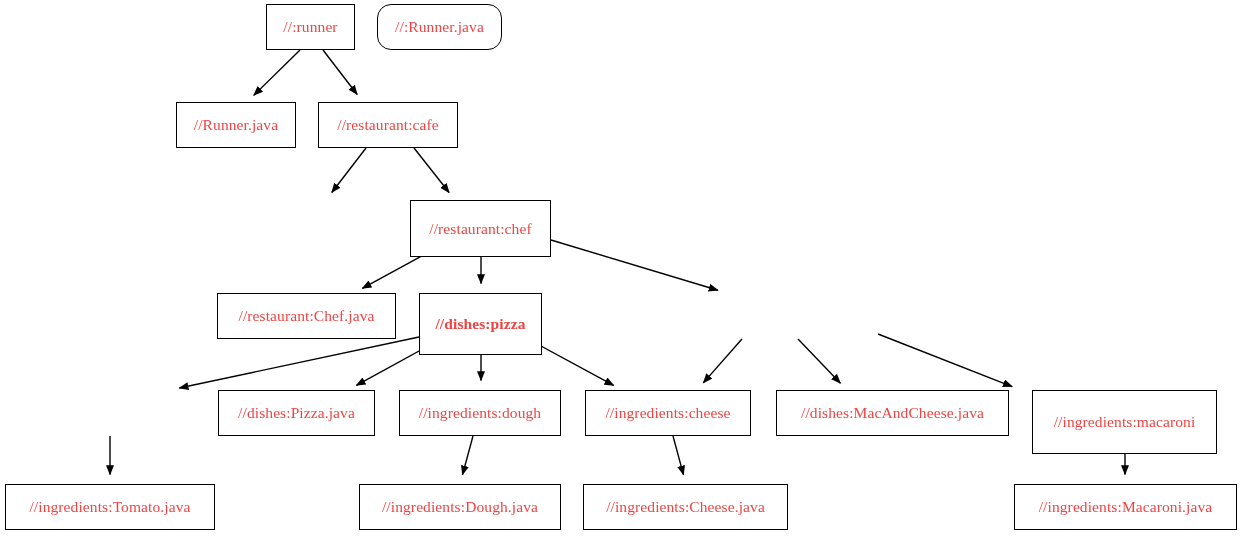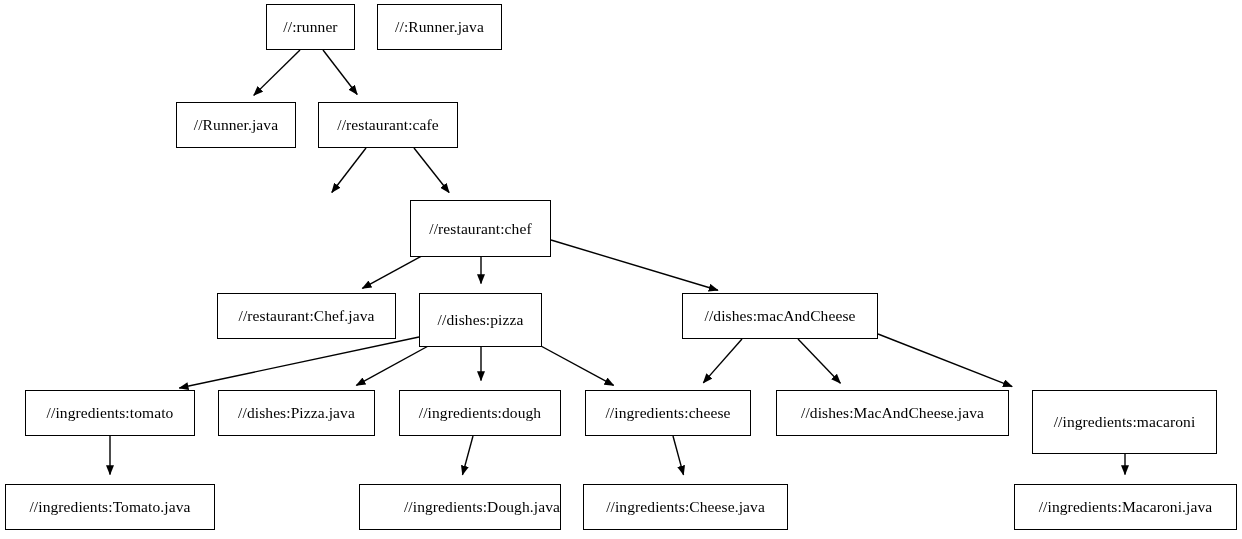--- a/index.html
+++ b/index.html
@@ -40,21 +40,21 @@
     background: #ffffff;
     display: flex;
     align-items: center;
     justify-content: center;
     overflow: hidden;
   }
   .graph-node .node-label {
     font-family: "Liberation Serif", "DejaVu Serif", serif;
     font-size: 15.5px;
     line-height: 1;
-    color: #000000;
+    color: #ef4444;
     white-space: nowrap;
     letter-spacing: 0.1px;
   }
 </style>
 </head>
 <body>
 
 <div id="graph-canvas">
   <svg id="edge-layer" viewBox="0 0 1242 539" width="1242" height="539" xmlns="http://www.w3.org/2000/svg">
     <defs>
@@ -80,63 +80,57 @@
         <line x1="110" y1="436" x2="110" y2="474.5" stroke="#000000" stroke-width="1.4" marker-end="url(#arrowhead)"></line>
         <line x1="473" y1="436" x2="462.48344701941903" y2="474.83034946676054" stroke="#000000" stroke-width="1.4" marker-end="url(#arrowhead)"></line>
         <line x1="673" y1="436" x2="683.516552980581" y2="474.83034946676054" stroke="#000000" stroke-width="1.4" marker-end="url(#arrowhead)"></line>
         <line x1="1125" y1="436" x2="1125" y2="474.5" stroke="#000000" stroke-width="1.4" marker-end="url(#arrowhead)"></line>
       </g>
   </svg>
   <div id="node-layer">
       <div class="graph-node" style="left: 266px; top: 4px; width: 89px; height: 46px; border-color: rgb(0, 0, 0); background: rgb(255, 255, 255);">
         <span class="node-label">//:runner</span>
       </div>
-      <div class="graph-node" style="left: 377px; top: 4px; width: 125px; height: 46px; border-color: rgb(0, 0, 0); background: rgb(255, 255, 255);">
+      <div class="graph-node" style="left: 377px; top: 4px; width: 125px; height: 46px; border-color: rgb(0, 0, 0); background: rgb(255, 255, 255); border-radius: 14px;">
         <span class="node-label">//:Runner.java</span>
       </div>
       <div class="graph-node" style="left: 176px; top: 102px; width: 120px; height: 46px; border-color: rgb(0, 0, 0); background: rgb(255, 255, 255);">
         <span class="node-label">//Runner.java</span>
       </div>
       <div class="graph-node" style="left: 318px; top: 102px; width: 140px; height: 46px; border-color: rgb(0, 0, 0); background: rgb(255, 255, 255);">
         <span class="node-label">//restaurant:cafe</span>
       </div>
       <div class="graph-node" style="left: 410px; top: 200px; width: 141px; height: 57px; border-color: rgb(0, 0, 0); background: rgb(255, 255, 255);">
         <span class="node-label">//restaurant:chef</span>
       </div>
       <div class="graph-node" style="left: 217px; top: 293px; width: 179px; height: 46px; border-color: rgb(0, 0, 0); background: rgb(255, 255, 255);">
         <span class="node-label">//restaurant:Chef.java</span>
       </div>
-      <div class="graph-node" style="left: 419px; top: 293px; width: 123px; height: 54px; border-color: rgb(0, 0, 0); background: rgb(255, 255, 255);">
+      <div class="graph-node" style="left: 419px; top: 293px; width: 123px; height: 62px; border-color: rgb(0, 0, 0); background: rgb(255, 255, 255); font-weight: bold;">
         <span class="node-label">//dishes:pizza</span>
-      </div>
-      <div class="graph-node" style="left: 682px; top: 293px; width: 196px; height: 46px; border-color: rgb(0, 0, 0); background: rgb(255, 255, 255);">
-        <span class="node-label">//dishes:macAndCheese</span>
-      </div>
-      <div class="graph-node" style="left: 25px; top: 390px; width: 170px; height: 46px; border-color: rgb(0, 0, 0); background: rgb(255, 255, 255);">
-        <span class="node-label">//ingredients:tomato</span>
       </div>
       <div class="graph-node" style="left: 218px; top: 390px; width: 157px; height: 46px; border-color: rgb(0, 0, 0); background: rgb(255, 255, 255);">
         <span class="node-label">//dishes:Pizza.java</span>
       </div>
       <div class="graph-node" style="left: 399px; top: 390px; width: 162px; height: 46px; border-color: rgb(0, 0, 0); background: rgb(255, 255, 255);">
         <span class="node-label">//ingredients:dough</span>
       </div>
       <div class="graph-node" style="left: 585px; top: 390px; width: 166px; height: 46px; border-color: rgb(0, 0, 0); background: rgb(255, 255, 255);">
         <span class="node-label">//ingredients:cheese</span>
       </div>
       <div class="graph-node" style="left: 776px; top: 390px; width: 233px; height: 46px; border-color: rgb(0, 0, 0); background: rgb(255, 255, 255);">
         <span class="node-label">//dishes:MacAndCheese.java</span>
       </div>
       <div class="graph-node" style="left: 1032px; top: 390px; width: 185px; height: 64px; border-color: rgb(0, 0, 0); background: rgb(255, 255, 255);">
         <span class="node-label">//ingredients:macaroni</span>
       </div>
       <div class="graph-node" style="left: 5px; top: 484px; width: 210px; height: 46px; border-color: rgb(0, 0, 0); background: rgb(255, 255, 255);">
         <span class="node-label">//ingredients:Tomato.java</span>
       </div>
-      <div class="graph-node" style="left: 359px; top: 484px; width: 202px; height: 46px; border-color: rgb(0, 0, 0); background: rgb(255, 255, 255); justify-content: flex-end;">
+      <div class="graph-node" style="left: 359px; top: 484px; width: 202px; height: 46px; border-color: rgb(0, 0, 0); background: rgb(255, 255, 255);">
         <span class="node-label">//ingredients:Dough.java</span>
       </div>
       <div class="graph-node" style="left: 583px; top: 484px; width: 205px; height: 46px; border-color: rgb(0, 0, 0); background: rgb(255, 255, 255);">
         <span class="node-label">//ingredients:Cheese.java</span>
       </div>
       <div class="graph-node" style="left: 1014px; top: 484px; width: 223px; height: 46px; border-color: rgb(0, 0, 0); background: rgb(255, 255, 255);">
         <span class="node-label">//ingredients:Macaroni.java</span>
       </div>
     </div>
 </div>

